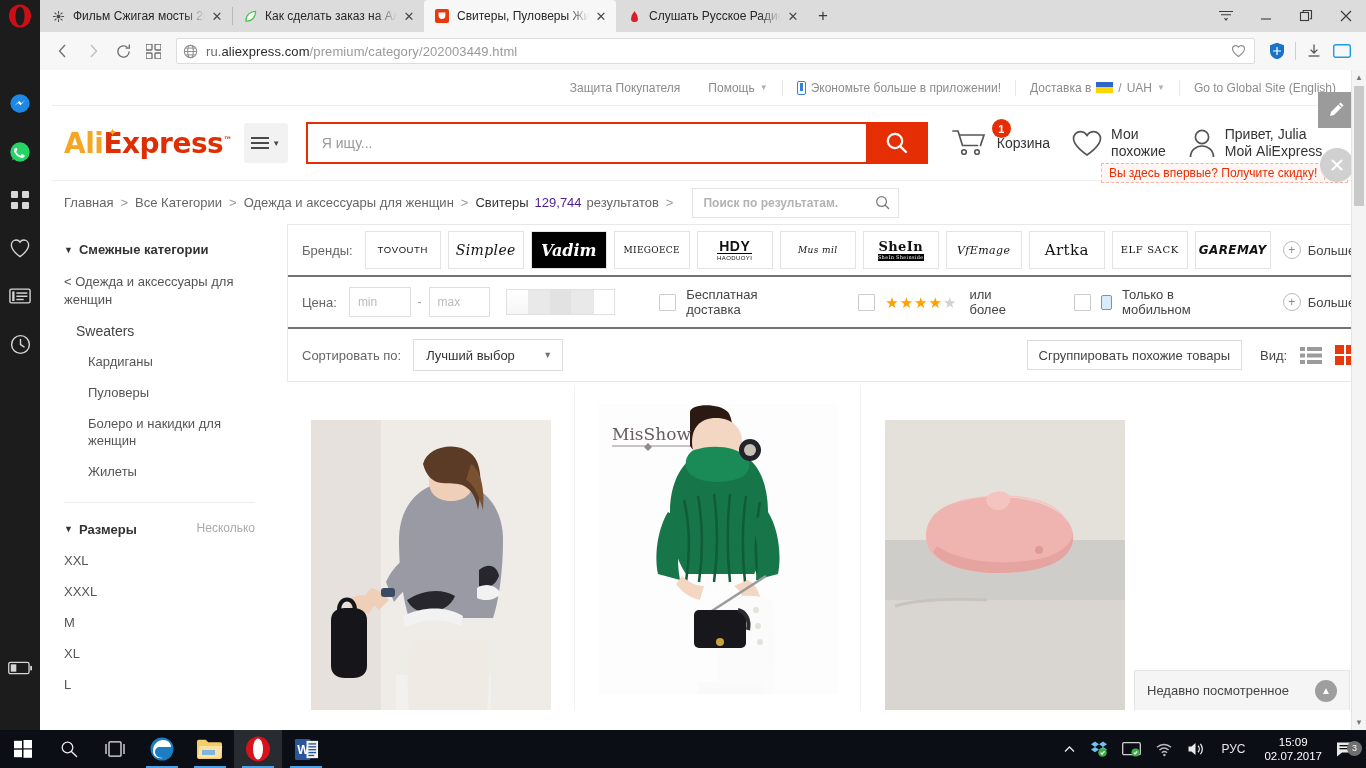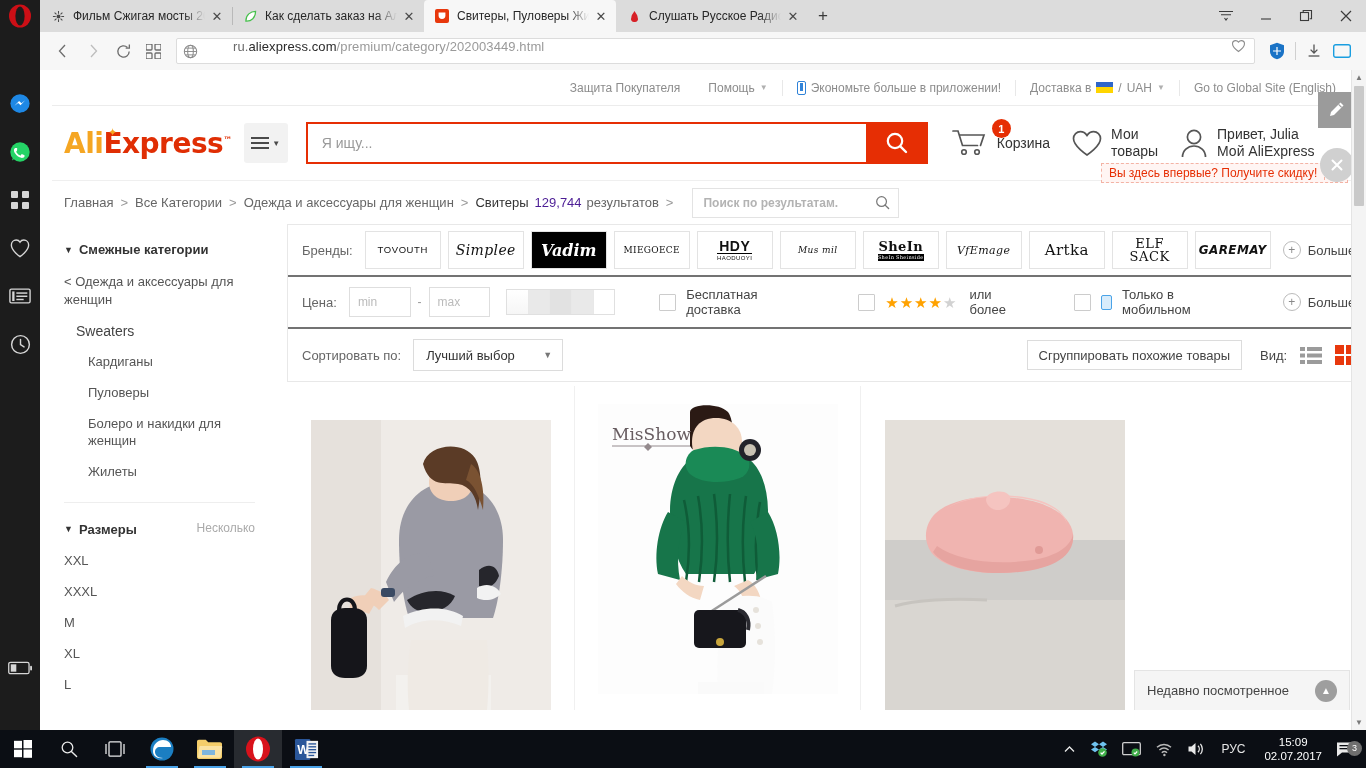--- a/index.html
+++ b/index.html
@@ -105,23 +105,23 @@
   }
   .nav-btn {
     width: 30px; height: 30px;
     display: flex; align-items: center; justify-content: center;
     color: #6d6d6d; cursor: pointer;
   }
   .nav-btn.disabled { color: #bdbdbd; }
   .urlfield {
     flex: 1; height: 26px; margin: 0 8px;
     background: #fff; border: 1px solid #dcdcdc; border-radius: 2px;
-    display: flex; 
+    display: flex; align-items: center;
     padding: 0 8px 0 6px;
-    font-size: 13px; cursor: text; gap: 27px;
+    font-size: 13px; cursor: text;
   }
   .globe { margin-right: 8px; display:flex; align-items:center; }
   .url-text { flex: 1; color: #9a9a9a; letter-spacing: .1px; }
   .url-text b { color: #2b2b2b; font-weight: 400; }
   .url-text .dom-pre { color: #6a6a6a; }
   .heart-url { color: #8d8d8d; margin-left: 6px; display:flex; }
   .ab-icon { width: 28px; height: 28px; display:flex; align-items:center; justify-content:center; cursor:pointer; }
   .ab-sep { width:1px; height:18px; background:#d0d0d0; margin:0 4px; }
 
   
@@ -266,21 +266,21 @@
   }
   .bl-miegoece { font-size: 9px; letter-spacing: .3px; font-family:"DejaVu Serif",serif; }
   .bl-hdy { font-family:"Liberation Sans",sans-serif; }
   .bl-hdy .big { font-size: 14px; font-weight: bold; letter-spacing: .5px; display:block; }
   .bl-hdy .sub { font-size: 6px; letter-spacing: .4px; border-top: 1.5px solid #000; display:block; padding-top:1px; }
   .bl-script { font-family:"DejaVu Serif", serif; font-style: italic; font-size: 9px; }
   .bl-shein { font-family:"DejaVu Serif", serif; font-weight: bold; font-size: 13px; }
   .bl-shein .tag { display:block; background:#000; color:#fff; font-size:5px; font-weight:normal; letter-spacing:.3px; padding:1px 0; margin-top:1px; }
   .bl-vfemage { font-family:"DejaVu Serif", serif; font-style: italic; font-size: 11px; }
   .bl-artka { font-family:"DejaVu Serif", serif; font-size: 15px; }
-  .bl-elfsack { font-family:"DejaVu Serif", serif; font-size: 13px; letter-spacing: .6px; }
+  .bl-elfsack { font-family:"DejaVu Serif", serif; font-size: 10px; letter-spacing: .6px; }
   .bl-garemay { font-family:"DejaVu Sans", sans-serif; font-weight:bold; font-size:12px; font-style:italic; }
   .more-btn {
     display: flex; align-items: center; gap: 7px; font-size: 13px; color: #444;
     margin-left: 12px; cursor: pointer; white-space: nowrap;
   }
   .plus-circ {
     width: 18px; height: 18px; border: 1px solid #bbb; border-radius: 50%;
     display: flex; align-items: center; justify-content: center;
     font-size: 12px; color: #888; line-height: 1;
   }
@@ -667,21 +667,21 @@
               <circle cx="25" cy="24" r="2.3" fill="none" stroke="#555" stroke-width="1.6"></circle>
             </svg>
           <span class="hdr-txt">Корзина</span>
           <span class="cart-badge">1</span>
         </div>
 
         <div class="hdr-cell">
           <svg width="30" height="27" viewBox="0 0 30 27">
               <path d="M15 25S1.5 16.4 1.5 8.6C1.5 4.6 4.7 1.6 8.4 1.6c2.6 0 5.1 1.6 6.6 3.8 1.5-2.2 4-3.8 6.6-3.8 3.7 0 6.9 3 6.9 7C28.5 16.4 15 25 15 25z" fill="none" stroke="#555" stroke-width="1.7"></path>
             </svg>
-          <span class="hdr-txt"><span>Мои</span><br><span>товары</span></span>
+          <span class="hdr-txt"><span>Мои</span><br><span>похожие</span></span>
         </div>
 
         <div class="hdr-cell">
           <svg width="28" height="30" viewBox="0 0 28 30">
               <circle cx="14" cy="9" r="6.6" fill="none" stroke="#555" stroke-width="1.7"></circle>
               <path d="M2.5 29c0-6.3 5.1-11 11.5-11s11.5 4.7 11.5 11" fill="none" stroke="#555" stroke-width="1.7"></path>
             </svg>
           <span class="hdr-txt"><span>Привет, Julia</span><br><span>Мой AliExpress</span></span>
         </div>
       </div>

